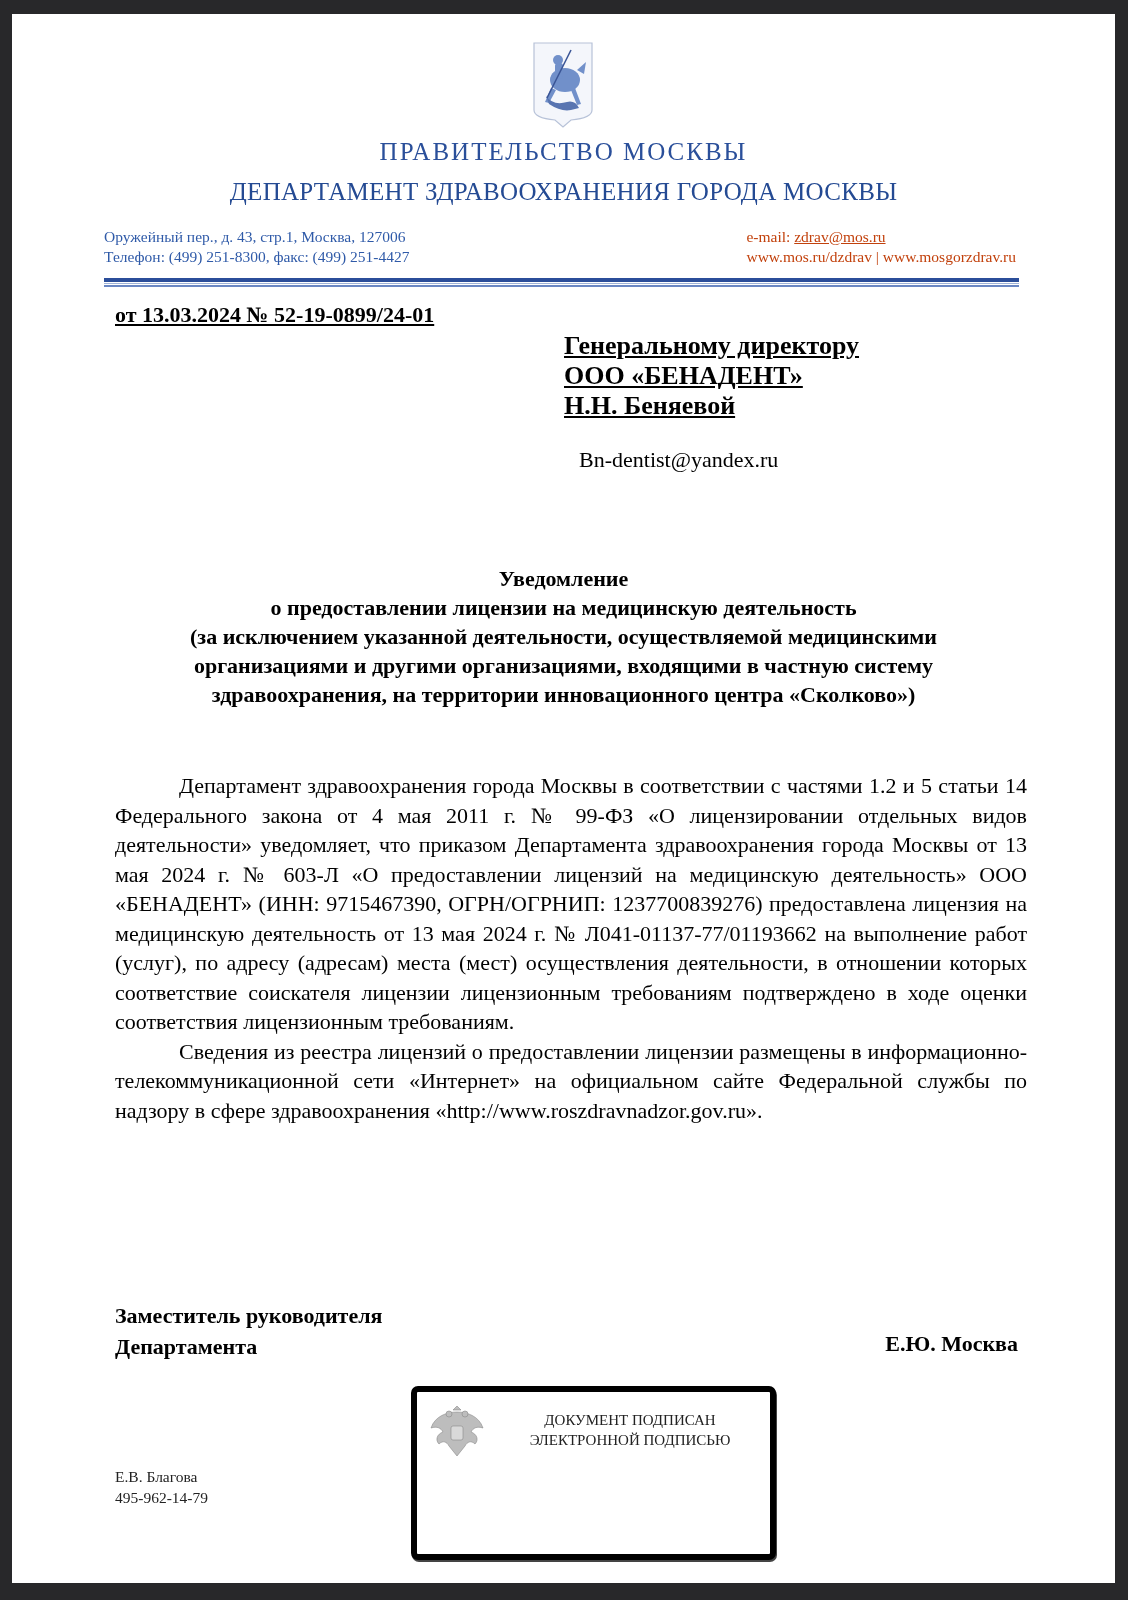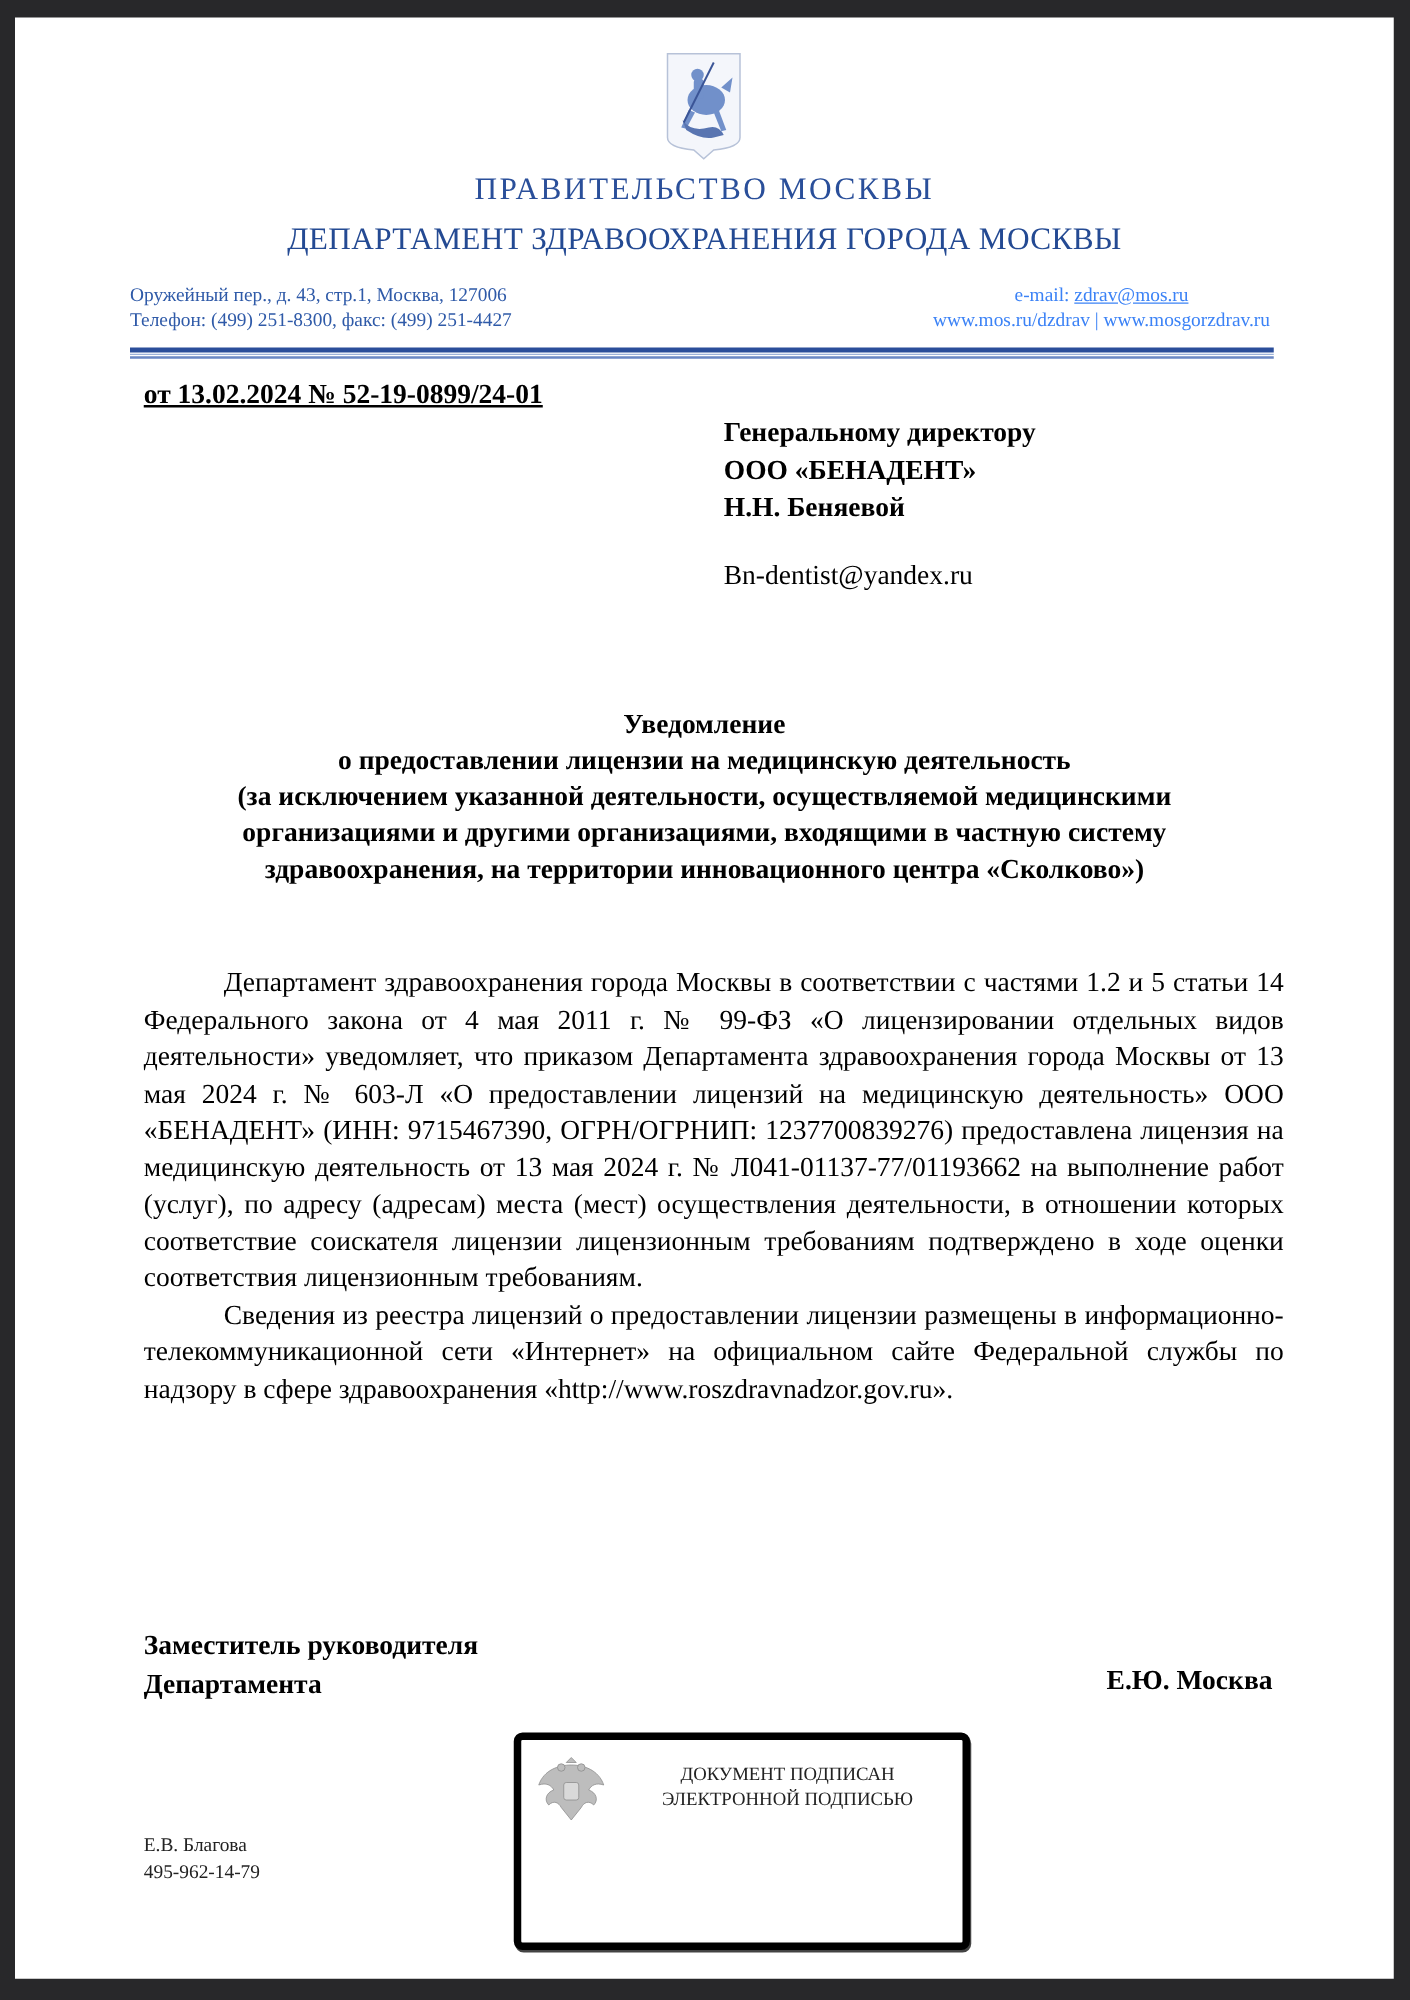--- a/index.html
+++ b/index.html
@@ -15,30 +15,30 @@
   .logo { left: 519px; top: 26px; width: 64px; height: 88px; }
   .gov {
     left: 0; width: 1103px; top: 124px; text-align: center;
     font-size: 25px; letter-spacing: 2px; color: #2a4f9a;
   }
   .dept {
     left: 0; width: 1103px; top: 164px; text-align: center;
     font-size: 25px; font-weight: normal; color: #244a93; letter-spacing: 0.3px;
   }
   .addr { left: 92px; top: 213px; font-size: 15.5px; line-height: 20px; color: #2f5aa8; }
-  .contacts { right: 99px; top: 213px; font-size: 15.5px; line-height: 20px; color: #3b82f6; text-align: center; }
+  .contacts { right: 99px; top: 213px; font-size: 15.5px; line-height: 20px; color: #c2410c; text-align: left; }
   .contacts .mail { text-decoration: underline; }
   .rule { left: 92px; width: 915px; top: 264px; }
   .rule .l1 { height: 4px; background: #2b4e9a; }
   .rule .l2 { height: 1px; background: #9fb3d8; margin-top: 1px; }
   .rule .l3 { height: 2px; background: #6b88c4; margin-top: 1px; }
   .docnum {
     left: 103px; top: 288px; font-size: 22px; font-weight: bold; text-decoration: underline;
   }
-  .recipient { left: 567px; top: 317px; font-size: 22px; font-weight: bold; line-height: 30px; }
+  .recipient { left: 552px; top: 317px; font-size: 26px; font-weight: bold; line-height: 30px; text-decoration: underline; }
   .email { left: 567px; top: 433px; font-size: 22px; }
   .title {
     left: 90px; width: 923px; top: 550px; text-align: center; font-size: 22px; font-weight: bold;
     line-height: 29px;
   }
   .body {
     left: 103px; width: 912px; top: 757px; font-size: 22px; line-height: 29.5px; text-align: justify;
   }
   .body p { margin: 0; text-indent: 64px; }
   .sign-title { left: 103px; top: 1286px; font-size: 22px; font-weight: bold; line-height: 31px; }
@@ -91,21 +91,21 @@
     </div>
     <div>www.mos.ru/dzdrav | www.mosgorzdrav.ru</div>
   </div>
 
   <div class="abs rule">
     <div class="l1"></div>
       <div class="l2"></div>
       <div class="l3"></div>
   </div>
 
-  <div class="abs docnum">от 13.02.2024 № 52-19-0899/24-01</div>
+  <div class="abs docnum">от 13.03.2024 № 52-19-0899/24-01</div>
 
   <div class="abs recipient">
     <div>Генеральному директору</div>
     <div>ООО «БЕНАДЕНТ»</div>
     <div>Н.Н. Беняевой</div>
   </div>
   <div class="abs email">Bn-dentist@yandex.ru</div>
 
   <div class="abs title">
     <div>Уведомление</div>

